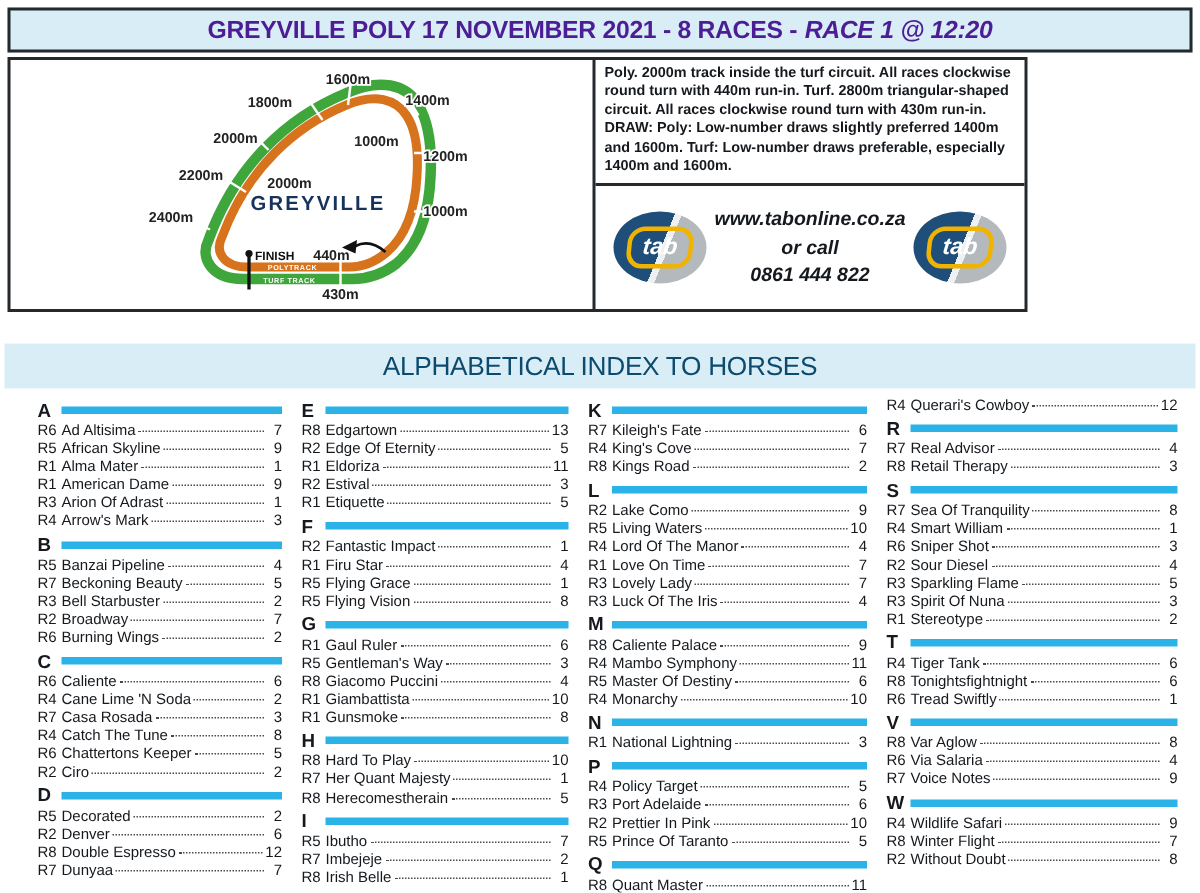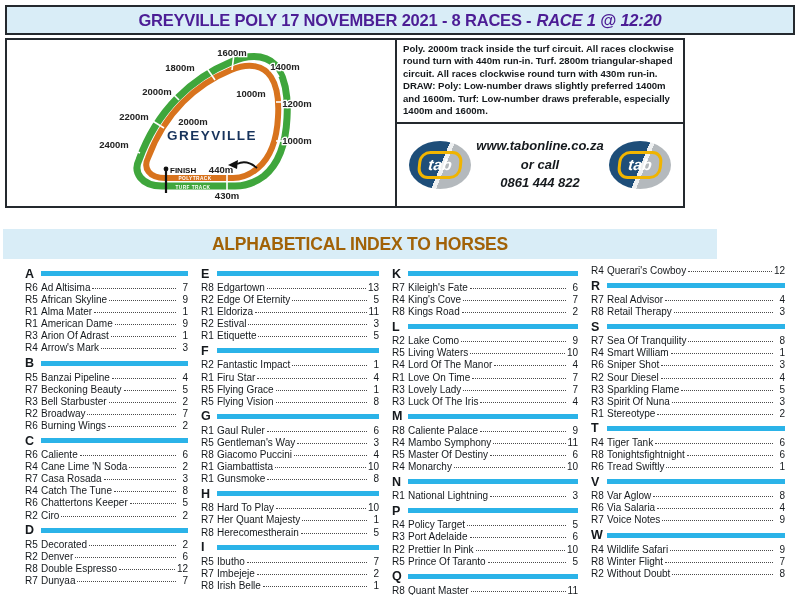--- a/index.html
+++ b/index.html
@@ -35,23 +35,23 @@
     background:linear-gradient(112deg,#1e4e79 51%,#eef0f1 51%,#eef0f1 57%,#b4b9bd 57%);
   }
   .tab-inner {
     position:absolute; left:50%; top:50%; transform:translate(-50%,-50%) skewX(-6deg);
     width:38px; height:22px; border:3px solid #f0b400; border-radius:11px;
     display:flex; align-items:center; justify-content:center;
     color:#fff; font-weight:bold; font-style:italic; font-size:15.5px;
   }
   
   .index-banner {
-    position:absolute; left:3px; top:229px; width:714px; height:30px;
+    position:absolute; left:3px; top:229px; width:794px; height:30px;
     background:#d9edf7; display:flex; align-items:center; justify-content:center;
-    font-weight:bold; font-size:17.5px; letter-spacing:-0.2px; color:#a16207;
+    font-weight:normal; font-size:17.5px; letter-spacing:-0.2px; color:#0c4a6e;
   }
   
   .index-grid {
     position:absolute; left:25px; top:265px; width:764px;
     display:grid; grid-template-columns:163px 178px 186px 194px; column-gap:13px;
   }
   .sec-header { display:flex; align-items:center; height:15px; margin:1px 0; }
   .letter { font-size:12.5px; font-weight:bold; width:16px; flex:none; color:#15191d; }
   .bar { flex:1; height:5px; background:#2bb3e8; }
   .entry { display:flex; align-items:baseline; height:12.1px; font-size:10px; color:#15191d; }

